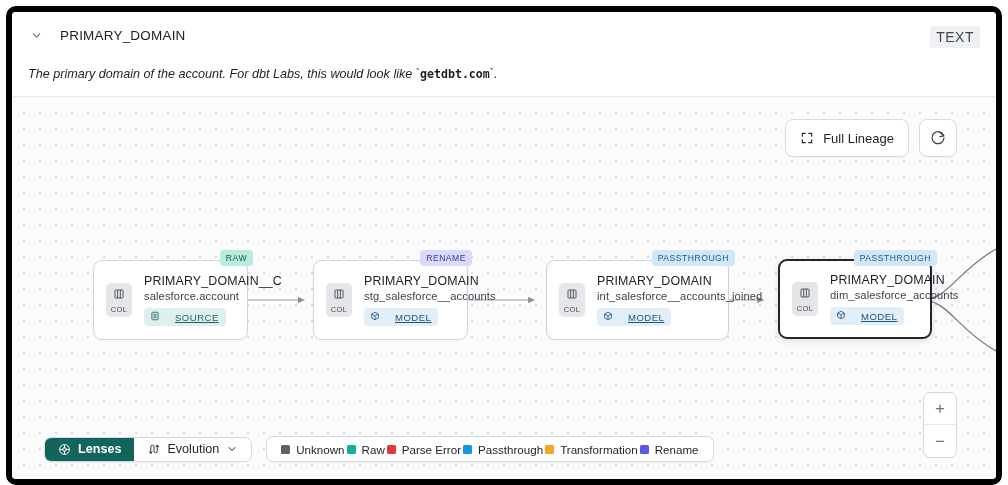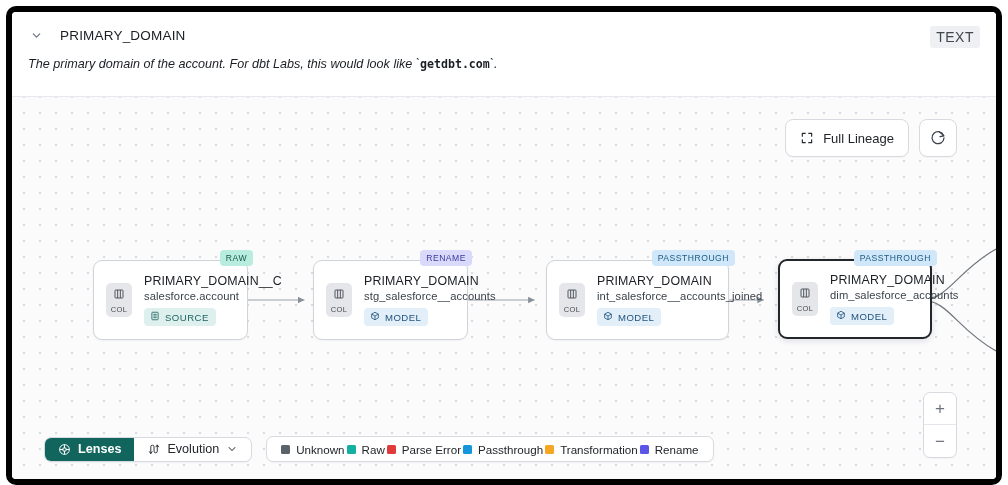--- a/index.html
+++ b/index.html
@@ -51,21 +51,21 @@
     position: absolute;
     top: 14px; right: 16px;
     background: #eef0f3;
     color: #404750;
     font-size: 14px;
     letter-spacing: .5px;
     padding: 3px 6px 3px 6px;
     border-radius: 3px;
   }
   .desc {
-    margin-top: 10px;
+    margin-top: 20px;
     font-size: 12.6px;
     font-style: italic;
     color: #1b1f24;
     line-height: 1.4;
   }
   .desc .code {
     font-family: "DejaVu Sans Mono", monospace;
     font-style: normal;
     font-weight: bold;
     font-size: 11.6px;
@@ -168,24 +168,25 @@
     letter-spacing: .15px;
   }
   .node-table {
     font-size: 11.2px;
     color: #3b424a;
     letter-spacing: .1px;
   }
   .pill {
     margin-top: 4px;
     align-self: flex-start;
-    display: inline-flex; align-items: center; gap: 5px;
+    display: inline-flex; align-items: center; gap: 15px;
     font-size: 9.6px; letter-spacing: .45px;
     padding: 3px 7px 3px 6px;
     border-radius: 4px;
+    text-decoration: underline;
   }
   .pill.source { background: #def0ee; color: #1d6461; }
   .pill.model  { background: #e2eef8; color: #21557f; }
 
   .tag {
     position: absolute;
     top: -11px;
     font-size: 8.6px;
     letter-spacing: .5px;
     padding: 3px 6px;

